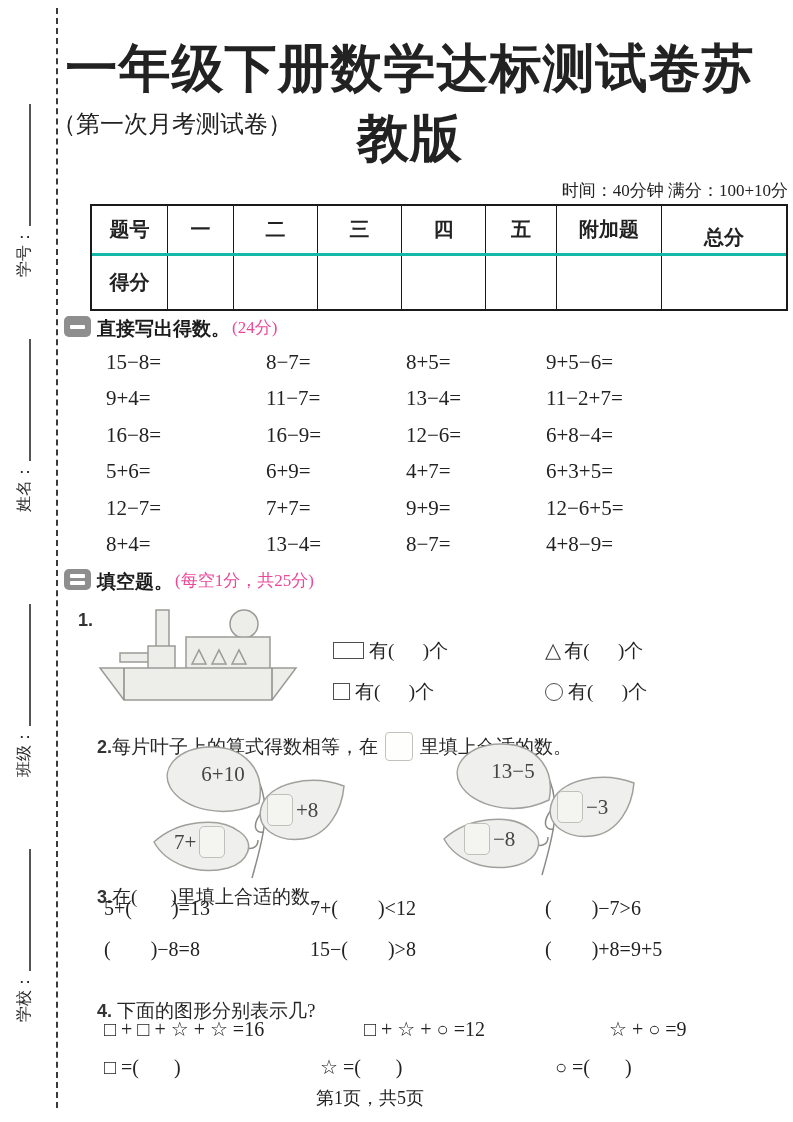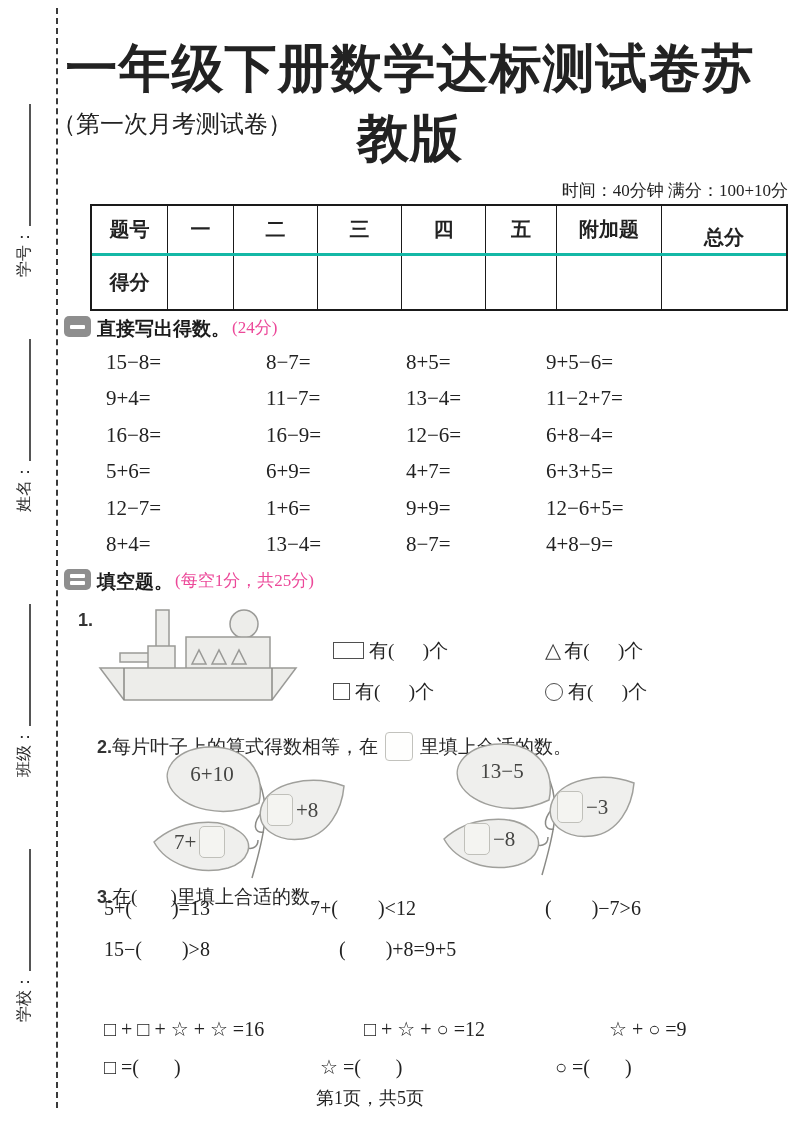--- a/index.html
+++ b/index.html
@@ -60,21 +60,21 @@
   .shp-square{width:17px;height:17px;}
   .shp-circle{width:18px;height:18px;border-radius:50%;}
   .shp-triangle{border:none;font-size:21px;line-height:1;margin-right:3px;
                 font-family:"DejaVu Sans","Liberation Sans",sans-serif;color:#3f3f3f;}
   
   .cluster{position:absolute;width:210px;height:140px;}
   .c-left{left:146px;top:740px}.c-right{left:436px;top:737px}
   .cluster svg{position:absolute;left:0;top:0;}
   .leaf-label{position:absolute;display:flex;align-items:center;gap:3px;
               font-size:21px;color:#454543;white-space:pre;}
-  .ll0{left:27px;top:22px;width:78px;justify-content:center;}
+  .ll0{left:38px;top:22px;width:78px;justify-content:center;}
   .ll1{left:121px;top:54px;}
   .ll2{left:28px;top:86px;}
   .leaf-box{display:inline-block;width:24px;height:30px;border:1.5px solid #c0c0ba;border-radius:5px;
             background:#f4f4f1;}
   
   .q3rows{position:absolute;left:104px;top:888px;}
   .q3-row{display:flex;height:41px;align-items:center;}
   .q3c{font-size:20px;white-space:pre;display:inline-block;}
   .q3c.c0{width:206px;}.q3c.c1{width:235px;}
   
@@ -160,21 +160,21 @@
       <span class="ar-cell">11−2+7=</span>
       <span class="ar-cell">16−8=</span>
       <span class="ar-cell">16−9=</span>
       <span class="ar-cell">12−6=</span>
       <span class="ar-cell">6+8−4=</span>
       <span class="ar-cell">5+6=</span>
       <span class="ar-cell">6+9=</span>
       <span class="ar-cell">4+7=</span>
       <span class="ar-cell">6+3+5=</span>
       <span class="ar-cell">12−7=</span>
-      <span class="ar-cell">1+6=</span>
+      <span class="ar-cell">7+7=</span>
       <span class="ar-cell">9+9=</span>
       <span class="ar-cell">12−6+5=</span>
       <span class="ar-cell">8+4=</span>
       <span class="ar-cell">13−4=</span>
       <span class="ar-cell">8−7=</span>
       <span class="ar-cell">4+8−9=</span>
     </div>
 
   <div class="sec-header s2">
     <span class="sec-icon" id="icon2">
@@ -259,25 +259,29 @@
   <div class="qline q3line">
     <span class="qnum">3.</span><span>在(       )里填上合适的数。</span>
   </div>
   <div class="q3rows" id="q3rows">
       <div class="q3-row">
         <span class="q3c c0">5+(        )=13</span>
         <span class="q3c c1">7+(        )&lt;12</span>
         <span class="q3c c2">(        )−7&gt;6</span>
       </div>
       <div class="q3-row">
+        <span class="q3c c0">(        )−8=8</span>
         <span class="q3c c1">15−(        )&gt;8</span>
         <span class="q3c c2">(        )+8=9+5</span>
       </div>
     </div>
 
+  <div class="qline q4line">
+    <span class="qnum">4. </span><span>下面的图形分别表示几?</span>
+  </div>
   <div class="q4-row q4r1" id="q4r1">
       <span class="q4c c0">□ + □ + ☆ + ☆ =16</span>
       <span class="q4c c1">□ + ☆ + ○ =12</span>
       <span class="q4c c2">☆ + ○ =9</span>
     </div>
   <div class="q4-row q4r2" id="q4r2">
       <span class="q4c c0">□ =(       )</span>
       <span class="q4c c1">☆ =(       )</span>
       <span class="q4c c2">○ =(       )</span>
     </div>

